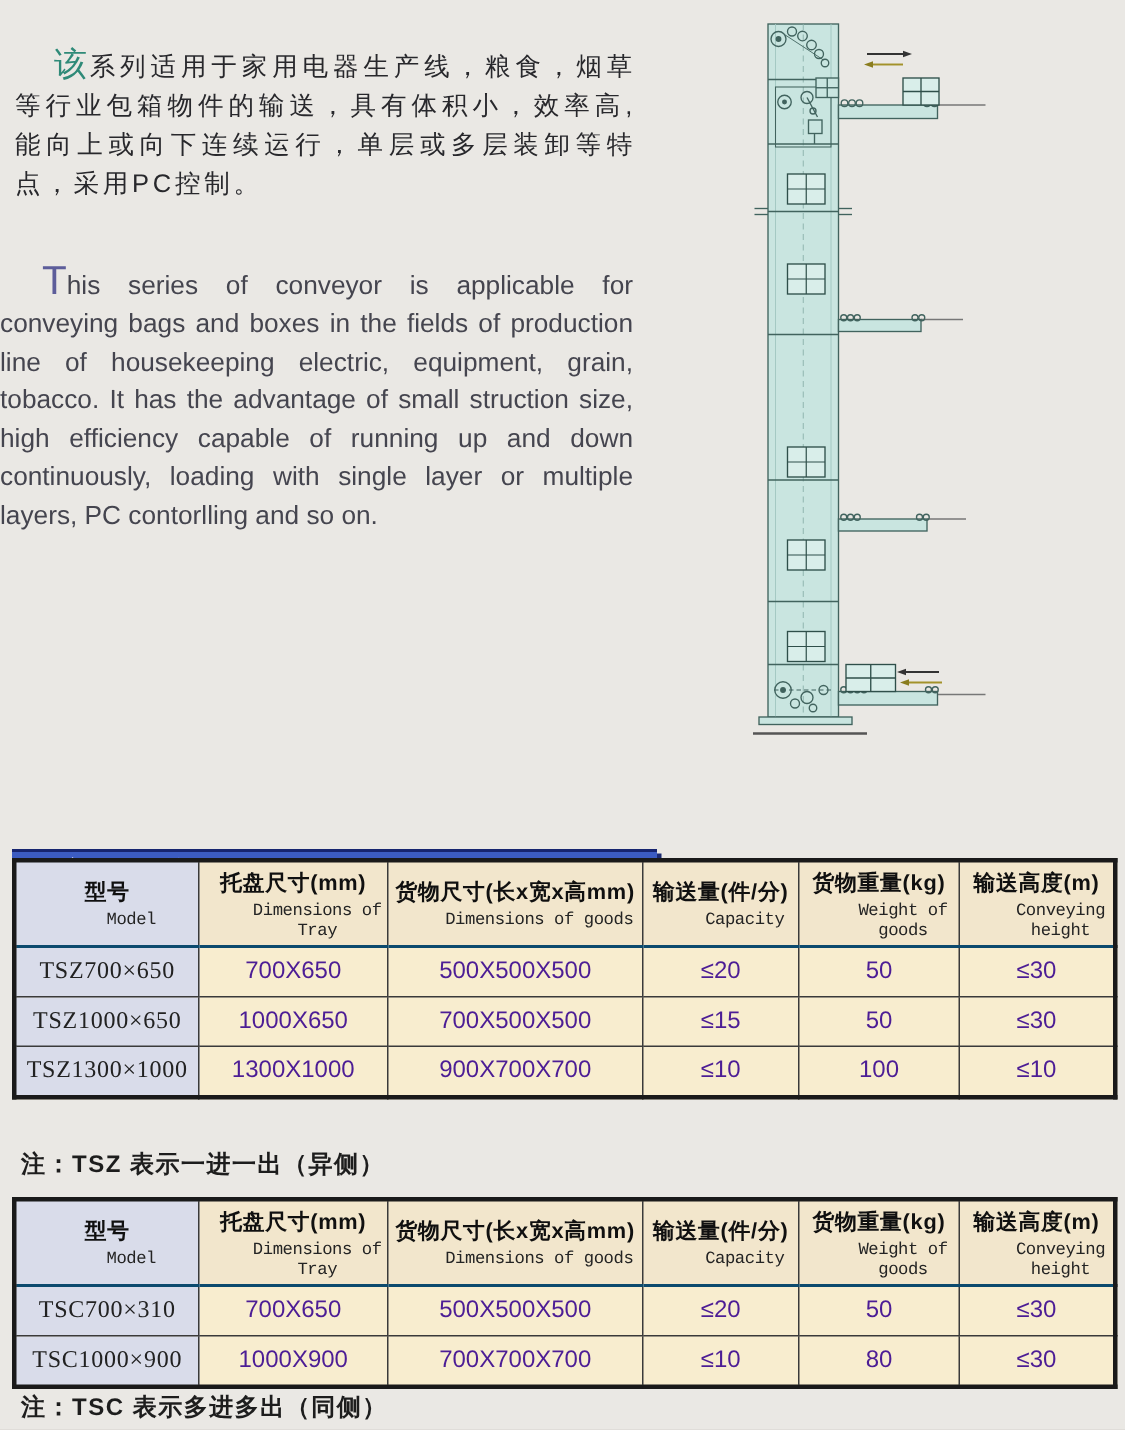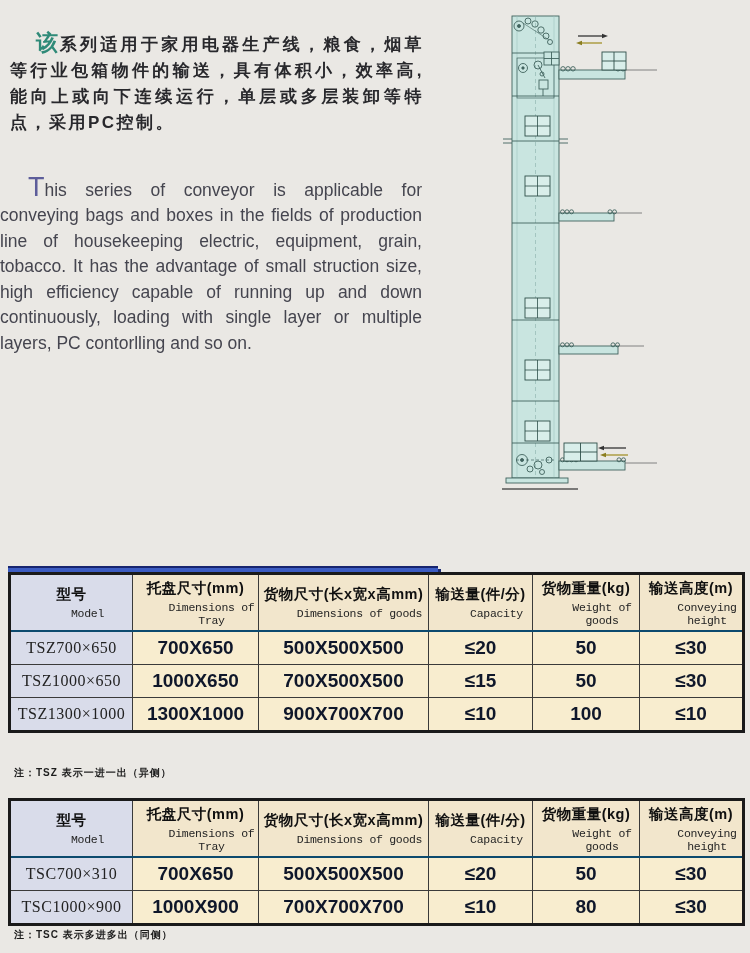--- a/index.html
+++ b/index.html
@@ -1,48 +1,48 @@
 <!DOCTYPE html>
 <html><head>
 <meta charset="utf-8">
 <style>
   html,body{margin:0;padding:0;background:#d8d6d2;}
   #page{position:relative;width:750px;height:953px;background:#eae8e4;overflow:hidden;
         font-family:"Liberation Sans",sans-serif;}
   
   .zh-para{position:absolute;left:10px;top:13px;width:414px;
-           font-size:17px;font-weight:bold;color:#28282c;line-height:26px;
+           font-size:17px;font-weight:normal;color:#28282c;line-height:26px;
            letter-spacing:2.5px;text-align:justify;text-indent:26px;}
   .zh-para .dropcap{color:#2f8a78;font-size:22px;letter-spacing:1px;}
   .en-para{position:absolute;left:0;top:157px;width:422px;
            font-family:Liberation Sans, sans-serif;font-size:17.5px;color:#45454f;
            line-height:25.5px;text-align:justify;text-indent:28px;}
   .en-para .dropcap{font-size:27px;color:#5d5d9a;}
   
   .section-bar{position:absolute;left:8px;top:566px;width:430px;height:27px;
                background:#3c5cc2;border-top:2px solid #17256f;
                box-shadow:3px 3px 0 #1b2a72;
                color:#ffffff;font-weight:bold;font-size:16.5px;letter-spacing:1px;
                text-align:center;line-height:27px;}
   
   .spec-table{position:absolute;left:8px;width:734px;border-collapse:collapse;
               table-layout:fixed;border:3px solid #1a1a1a;background:#f8edcf;}
   #tsz-table{top:572px;}
   #tsc-table{top:798px;}
   .spec-table th,.spec-table td{border:1.4px solid #3a3a3a;padding:0;text-align:center;vertical-align:middle;}
   .spec-table thead th{height:55px;background:#f2e6cc;border-bottom:2px solid #0c4a6e;}
-  .spec-table td{height:32px;font-size:19px;font-weight:bold;color:#0f172a;}
+  .spec-table td{height:32px;font-size:16px;font-weight:normal;color:#4c1d95;}
   .spec-table th .zh{font-size:14.5px;font-weight:bold;color:#101010;letter-spacing:.5px;}
   .spec-table th .en{font-size:11.5px;font-weight:normal;color:#242424;margin-top:3px;
                      font-family:"Liberation Mono",monospace;letter-spacing:-0.3px;margin-left:32px;}
   .spec-table .model-col{background:#d9dcea;}
   .spec-table td.model-col{font-family:Liberation Serif, serif;font-weight:normal;
                            font-size:16px;color:#222;letter-spacing:.5px;}
   
-  .note{position:absolute;left:14px;font-size:10px;font-weight:bold;color:#1d1d1d;letter-spacing:1px;}
+  .note{position:absolute;left:14px;font-size:16px;font-weight:bold;color:#1d1d1d;letter-spacing:1px;}
   #tsz-note{top:766px;}
   #tsc-note{top:928px;}
   
   #diagram{position:absolute;left:492px;top:8px;}
 </style>
 </head>
 <body>
 
 <div id="page">
 

